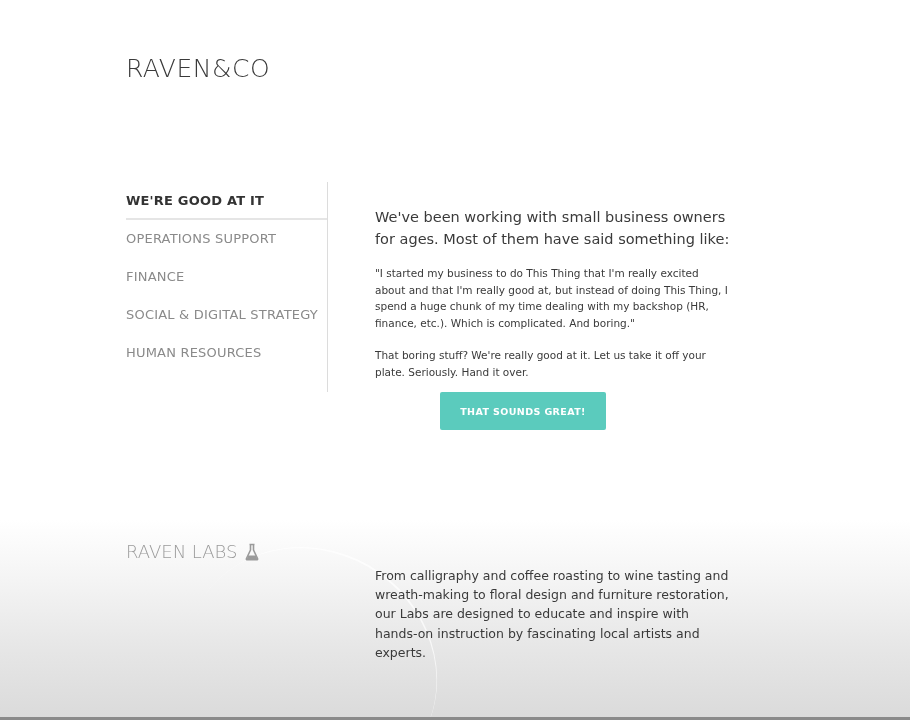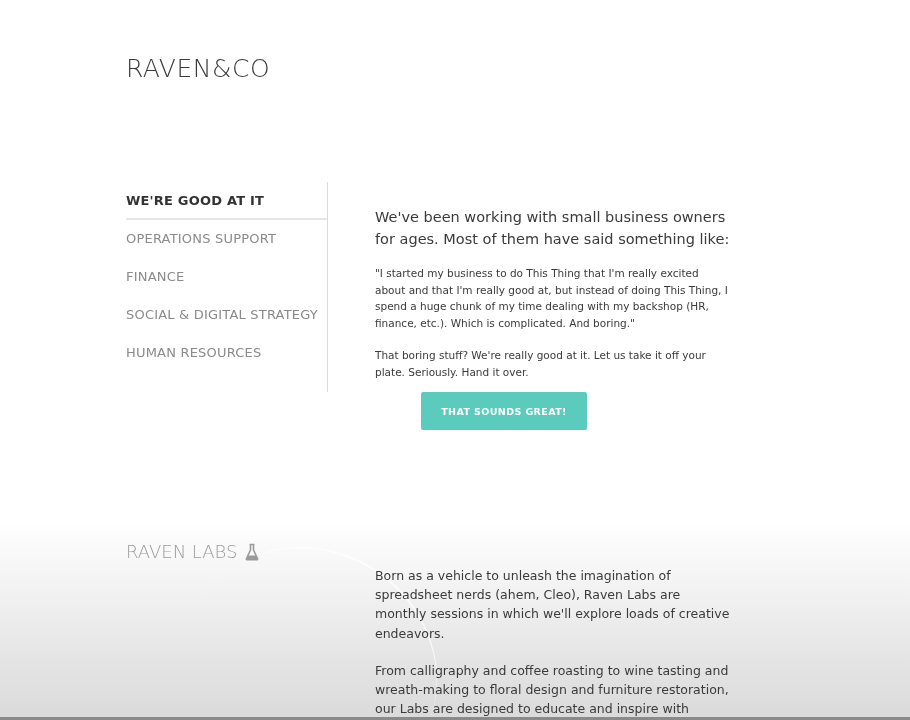--- a/index.html
+++ b/index.html
@@ -109,21 +109,21 @@
       color: #3a3a3a;
     }
     .closing {
       margin-top: 16px;
       font-size: 10.5px;
       line-height: 16.5px;
       color: #3a3a3a;
     }
     .buttons {
       position: absolute;
-      left: 375px;
+      left: 394px;
       top: 392px;
       display: flex;
       align-items: flex-end;
       padding-left: 46px;
     }
     .btn-primary {
       width: 166px;
       height: 38px;
       background: #5bcbbd;
       color: #ffffff;
@@ -208,16 +208,15 @@
     <span>RAVEN LABS</span>
     <span class="flask-icon">
       <svg width="14" height="18" viewBox="0 0 14 18">
         <path d="M4.5 1.5 H9.5 M5.5 1.5 V7 L1.5 15.5 Q1 16.8 2.5 16.8 H11.5 Q13 16.8 12.5 15.5 L8.5 7 V1.5" fill="none" stroke="#9a9a9a" stroke-width="1.6" stroke-linejoin="round"></path>
         <path d="M3.2 12.5 H10.8 L12 15.6 Q12.2 16 11.6 16 H2.4 Q1.8 16 2 15.6 Z" fill="#9a9a9a"></path>
       </svg>
     </span>
   </div>
 
   <section class="labs-content">
-    <p class="labs-p">Born as a vehicle to unleash the imagination of spreadsheet nerds (ahem, Cleo), Raven Labs are monthly sessions in which we'll explore loads of creative endeavors.</p>
     <p class="labs-p">From calligraphy and coffee roasting to wine tasting and wreath-making to floral design and furniture restoration, our Labs are designed to educate and inspire with hands-on instruction by fascinating local artists and experts.</p>
   </section>
 </div>
 
 </body></html>

